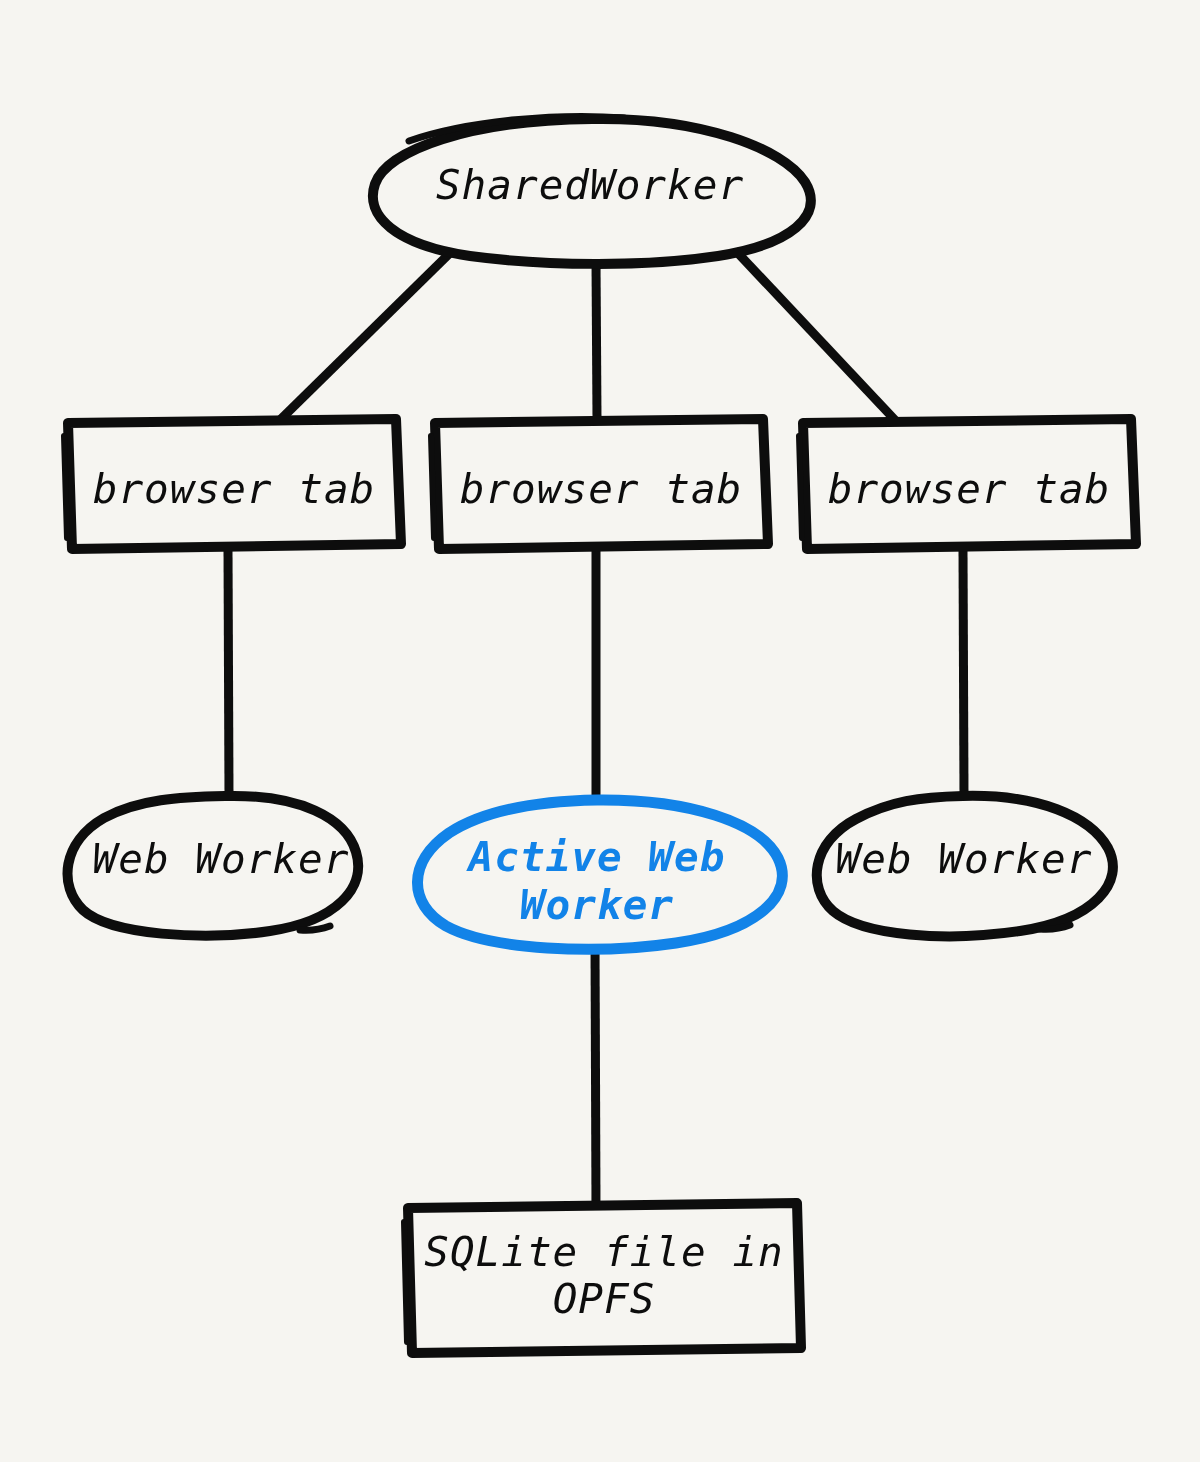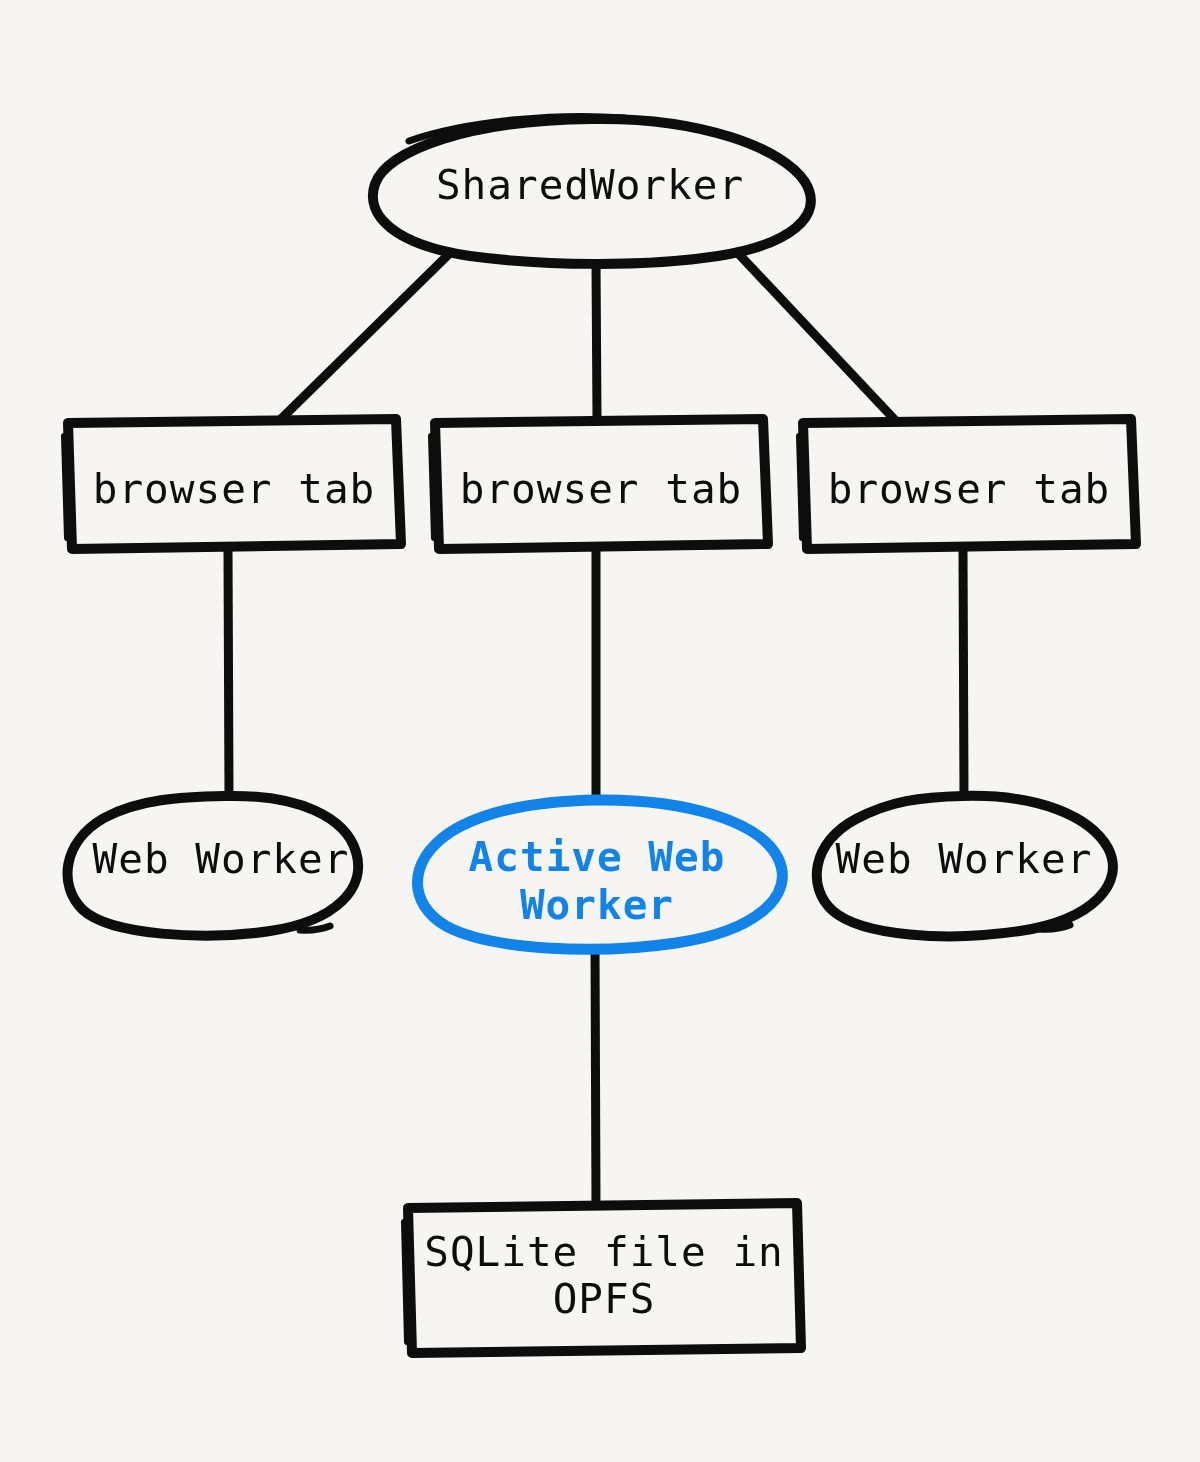--- a/index.html
+++ b/index.html
@@ -7,20 +7,21 @@
     padding: 0;
     background: #F6F5F1;
   }
   #canvas-root {
     position: relative;
     width: 1200px;
     height: 1462px;
     background: #F6F5F1;
     overflow: hidden;
     font-family: "DejaVu Sans Mono", "Liberation Mono", monospace;
+    font-style: italic;
   }
   svg#diagram {
     position: absolute;
     top: 0;
     left: 0;
     width: 1200px;
     height: 1462px;
   }
   .node-shape {
     fill: none;

